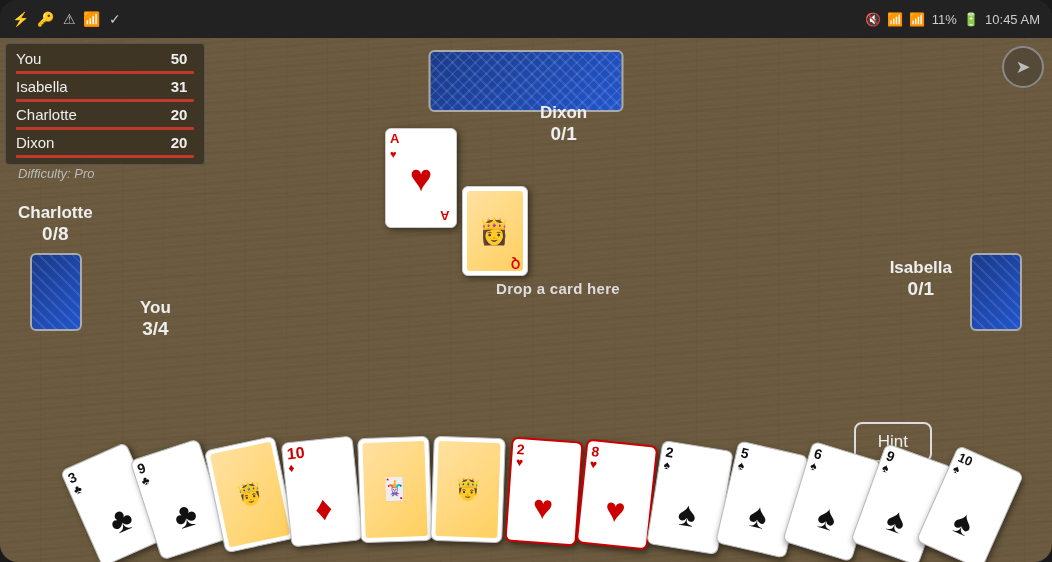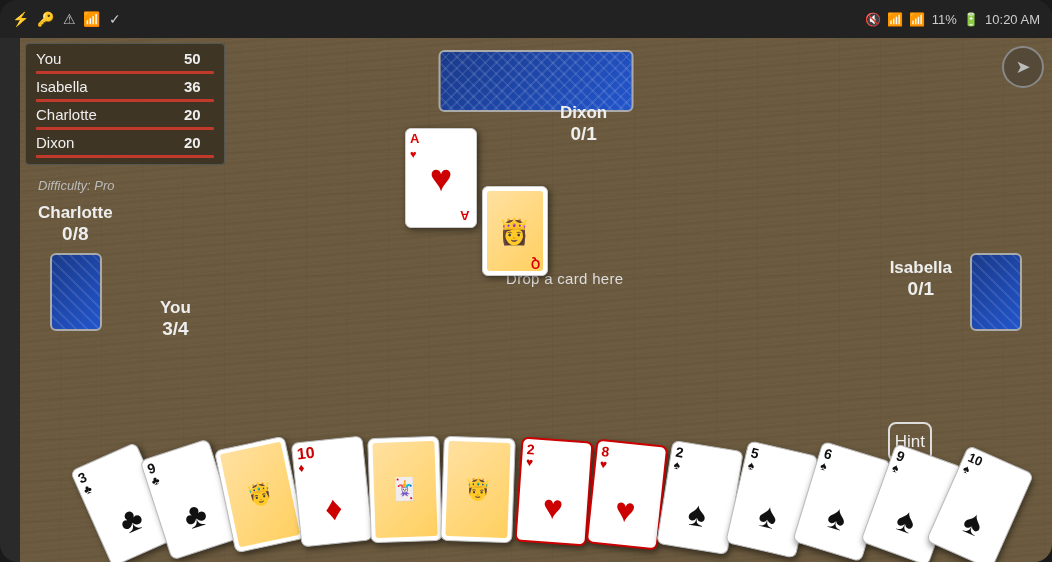--- a/index.html
+++ b/index.html
@@ -54,21 +54,20 @@
       position: absolute;
       top: 38px;
       left: 0;
       right: 0;
       bottom: 0;
       background: #6b5a3e;
       background-image:
         repeating-linear-gradient(90deg, transparent, transparent 40px, rgba(0,0,0,0.03) 40px, rgba(0,0,0,0.03) 41px),
         repeating-linear-gradient(0deg, transparent, transparent 40px, rgba(0,0,0,0.03) 40px, rgba(0,0,0,0.03) 41px);
       overflow: hidden;
-      margin-left: 20px;
     }
     
     .game-area::before {
       content: '';
       position: absolute;
       inset: 0;
       background:
         repeating-linear-gradient(
           175deg,
           rgba(255,255,255,0.02) 0px,
@@ -101,38 +100,38 @@
       color: #eee;
       font-size: 15px;
       font-weight: 500;
       min-width: 100px;
     }
     .score-value {
       color: #eee;
       font-size: 15px;
       font-weight: bold;
       min-width: 30px;
-      text-align: left;
+      text-align: center;
     }
     .score-bar-container {
       width: 100%;
       height: 3px;
       background: #c0392b;
       margin-top: 2px;
       border-radius: 1px;
     }
     .score-bar {
       height: 3px;
       background: #c0392b;
       border-radius: 1px;
     }
     
     .difficulty-label {
       position: absolute;
-      top: 140px;
+      top: 128px;
       left: 18px;
       color: #bbb;
       font-size: 13px;
       font-style: italic;
       z-index: 5;
     }
     
     .player-charlotte {
       position: absolute;
       top: 165px;
@@ -167,40 +166,40 @@
       font-weight: 600;
     }
     .player-score {
       color: #eee;
       font-size: 19px;
       font-weight: bold;
     }
     
     .drop-area {
       position: absolute;
-      top: 232px;
+      top: 242px;
       left: 50%;
       transform: translateX(-30px);
       color: #ddd;
       font-size: 15px;
-      font-weight: 400;
+      font-weight: 700;
       z-index: 5;
       letter-spacing: 0.3px;
     }
     
     .hint-button {
       position: absolute;
       bottom: 100px;
       right: 120px;
       background: transparent;
       border: 2px solid #ddd;
       border-radius: 8px;
       color: #eee;
       font-size: 17px;
-      padding: 8px 5px;
+      padding: 8px 22px;
       cursor: pointer;
       z-index: 5;
     }
     
     .card {
       background: white;
       border: 1px solid #ccc;
       border-radius: 6px;
       display: flex;
       flex-direction: column;
@@ -308,37 +307,37 @@
       <span>⚠</span>
       <span>📶</span>
       <span>✓</span>
     </div>
     <div class="status-bar-right">
       <span>🔇</span>
       <span>📶</span>
       <span>📶</span>
       <span>11%</span>
       <span>🔋</span>
-      <span>10:20 AM</span>
+      <span>10:45 AM</span>
     </div>
   </div>
 
   <div class="game-area">
 
     <div class="score-panel">
       <div class="score-row">
         <span class="score-name">You</span>
         <span class="score-value">50</span>
       </div>
       <div class="score-bar-container">
           <div class="score-bar" style="width:90%"></div>
         </div>
       <div class="score-row" style="margin-top:4px">
         <span class="score-name">Isabella</span>
-        <span class="score-value">36</span>
+        <span class="score-value">31</span>
       </div>
       <div class="score-bar-container">
           <div class="score-bar" style="width:60%"></div>
         </div>
       <div class="score-row" style="margin-top:4px">
         <span class="score-name">Charlotte</span>
         <span class="score-value">20</span>
       </div>
       <div class="score-bar-container">
           <div class="score-bar" style="width:40%"></div>

